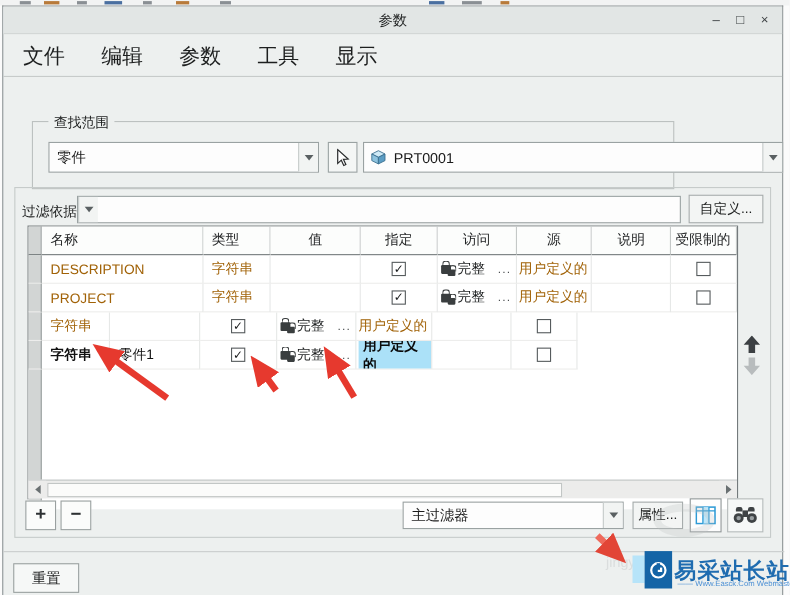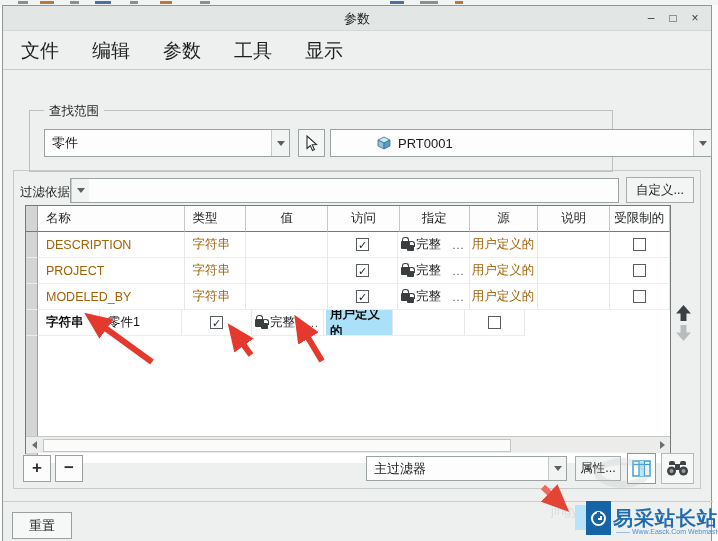--- a/index.html
+++ b/index.html
@@ -32,21 +32,21 @@
 
   .combo { position:absolute; background:#fdfdfd; border:1px solid #9aa2a2; display:flex; align-items:center; }
   .combo .txt { font-size:13px; color:#1a1a1a; padding-left:7px; flex:1; white-space:nowrap; overflow:hidden; }
   .combo .dd { width:18px; align-self:stretch; border-left:1px solid #c6cbca; background:#f2f4f3;
                display:flex; align-items:center; justify-content:center; }
   .tri-down { width:0; height:0; border-left:4px solid transparent; border-right:4px solid transparent; border-top:5px solid #5a6062; }
 
   #scope-combo { left:14px; top:18px; width:246px; height:28px;align-items:center; }
   #selector-btn { position:absolute; left:268px; top:18px; width:27px; height:28px; background:#f4f6f5; border:1px solid #9aa2a2;
                   display:flex; align-items:center; justify-content:center; }
-  #target-combo { left:300px; top:18px; width:382px; height:28px;padding-left:40px; }
+  #target-combo { left:300px; top:18px; width:382px; height:28px; }
   .cube { margin-left:6px; }
 
   
   #main-group { left:10px; top:164px; width:688px; height:319px; border:1px solid #c6cbca; }
   .filter-label { position:absolute; left:6px; top:13px; font-size:12.5px; color:#1d1f1f; }
   #filter-combo { left:56px; top:7px; width:549px; height:25px; }
   #customize-btn { position:absolute; left:612px; top:6px; width:68px; height:26px; background:#f3f5f4;
                    border:1px solid #a6acac; font-size:12.5px; color:#1d1f1f; text-align:center; line-height:24px; }
 
   
@@ -210,22 +210,22 @@
           </span>
       </div>
       <div id="customize-btn">自定义...</div>
 
       <div class="ptable">
         <div class="trow thead">
           <div class="cell c-sel"></div>
           <div class="cell c-name">名称</div>
           <div class="cell c-type">类型</div>
           <div class="cell c-val">值</div>
+          <div class="cell c-des">指定</div>
           <div class="cell c-acc">访问</div>
-          <div class="cell c-des">指定</div>
           <div class="cell c-src">源</div>
           <div class="cell c-dsc">说明</div>
           <div class="cell c-res">受限制的</div>
         </div>
 
         <div class="trow body-row">
           <div class="cell c-sel"></div>
           <div class="cell c-name dim">DESCRIPTION</div>
           <div class="cell c-type dim">字符串</div>
           <div class="cell c-val dim"></div>
@@ -261,21 +261,20 @@
             </div>
           <div class="cell c-src dim">用户定义的</div>
           <div class="cell c-dsc dim"></div>
           <div class="cell c-res">
               <span class="checkbox"></span>
             </div>
         </div>
 
         <div class="trow body-row">
           <div class="cell c-sel"></div>
-          <div class="cell c-name dim">MODELED_BY</div>
           <div class="cell c-type dim">字符串</div>
           <div class="cell c-val dim"></div>
           <div class="cell c-des">
               <span class="checkbox">✓</span>
             </div>
           <div class="cell c-acc">
               <span class="lock"></span>
               <span class="lock small"></span>
               <span class="acc-txt">完整</span>
               <span class="acc-more">...</span>

